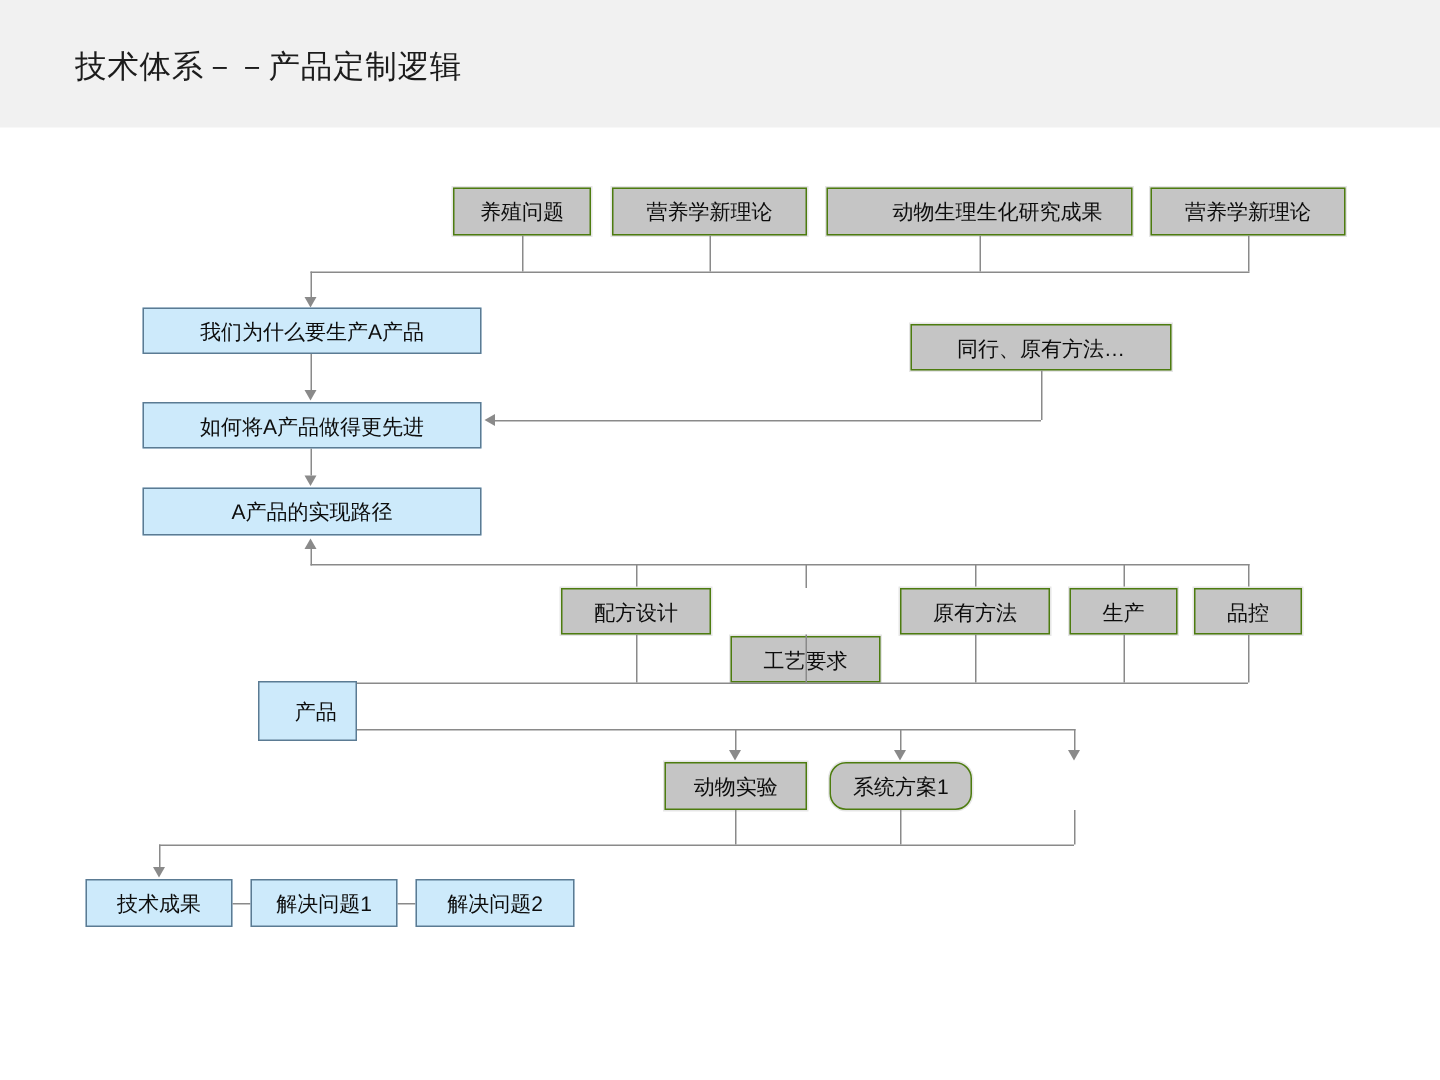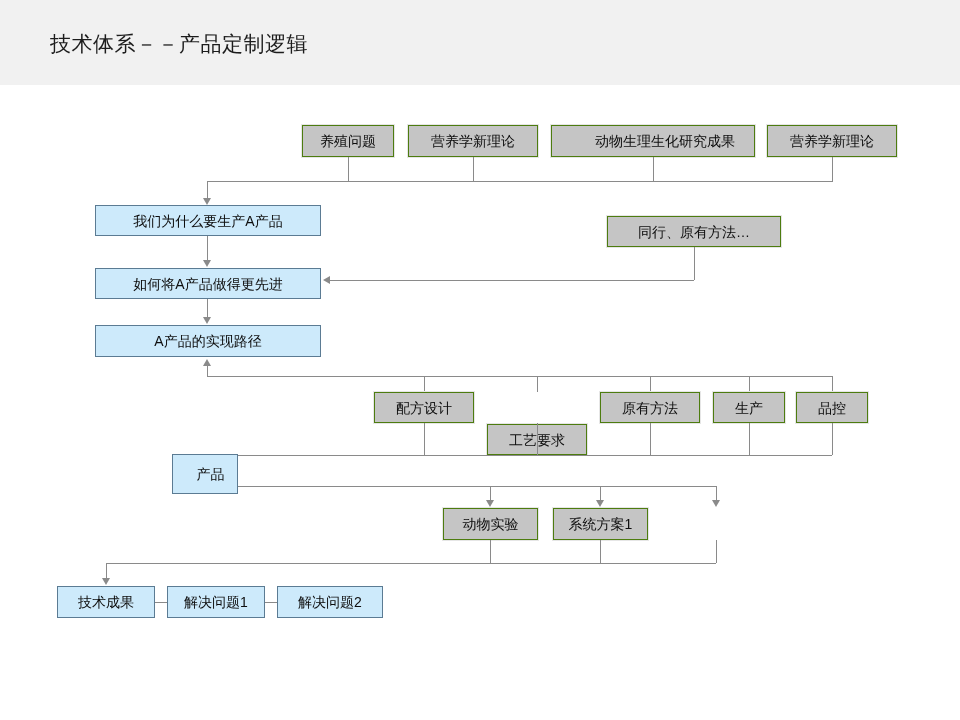--- a/index.html
+++ b/index.html
@@ -148,21 +148,21 @@
 
   <div class="ln h" style="left:238px;top:486px;width:479px;"></div>
   <div class="ln v" style="left:490px;top:486px;height:15px;"></div>
   <div class="ln v" style="left:600px;top:486px;height:15px;"></div>
   <div class="ln v" style="left:716px;top:486px;height:15px;"></div>
   <div class="arrow down" style="left:486px;top:500px;"></div>
   <div class="arrow down" style="left:596px;top:500px;"></div>
   <div class="arrow down" style="left:712px;top:500px;"></div>
 
   <div class="box gray" style="left:443px;top:508px;width:95px;height:32px;">动物实验</div>
-  <div class="box gray" style="left:553px;top:508px;width:95px;height:32px;">系统方案1</div>
+  <div class="box gray" style="left:553px;top:508px;width:95px;height:32px;border-radius:11px;">系统方案1</div>
 
   <div class="ln v" style="left:490px;top:540px;height:23px;"></div>
   <div class="ln v" style="left:600px;top:540px;height:23px;"></div>
   <div class="ln v" style="left:716px;top:540px;height:23px;"></div>
   <div class="ln h" style="left:106px;top:563px;width:610px;"></div>
   <div class="ln v" style="left:106px;top:563px;height:16px;"></div>
   <div class="arrow down" style="left:102px;top:578px;"></div>
 
   <div class="box blue" style="left:57px;top:586px;width:98px;height:32px;">技术成果</div>
   <div class="ln h" style="left:155px;top:602px;width:12px;"></div>

